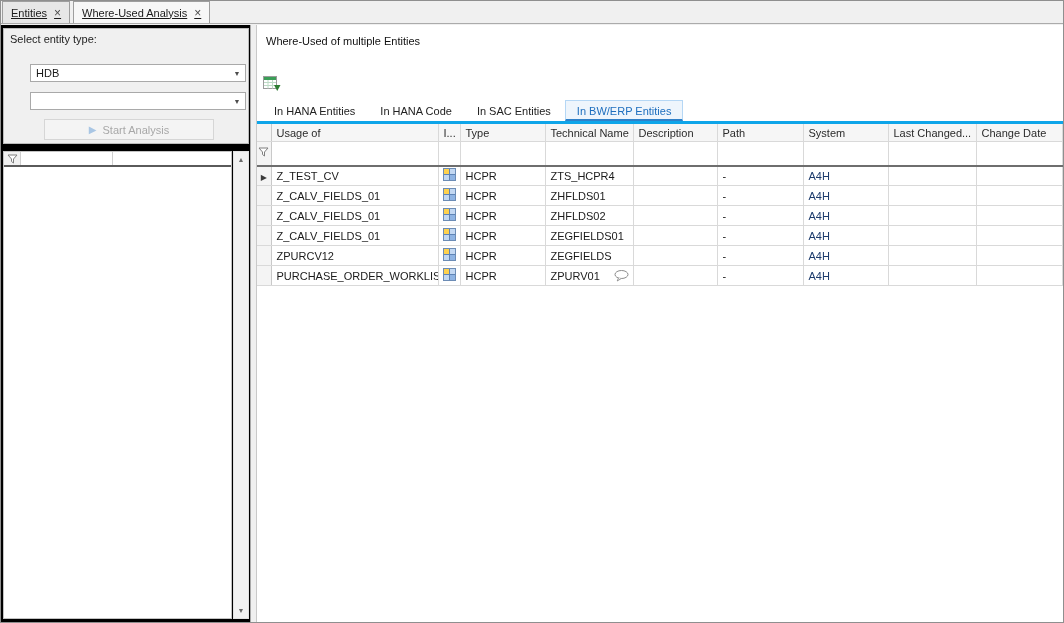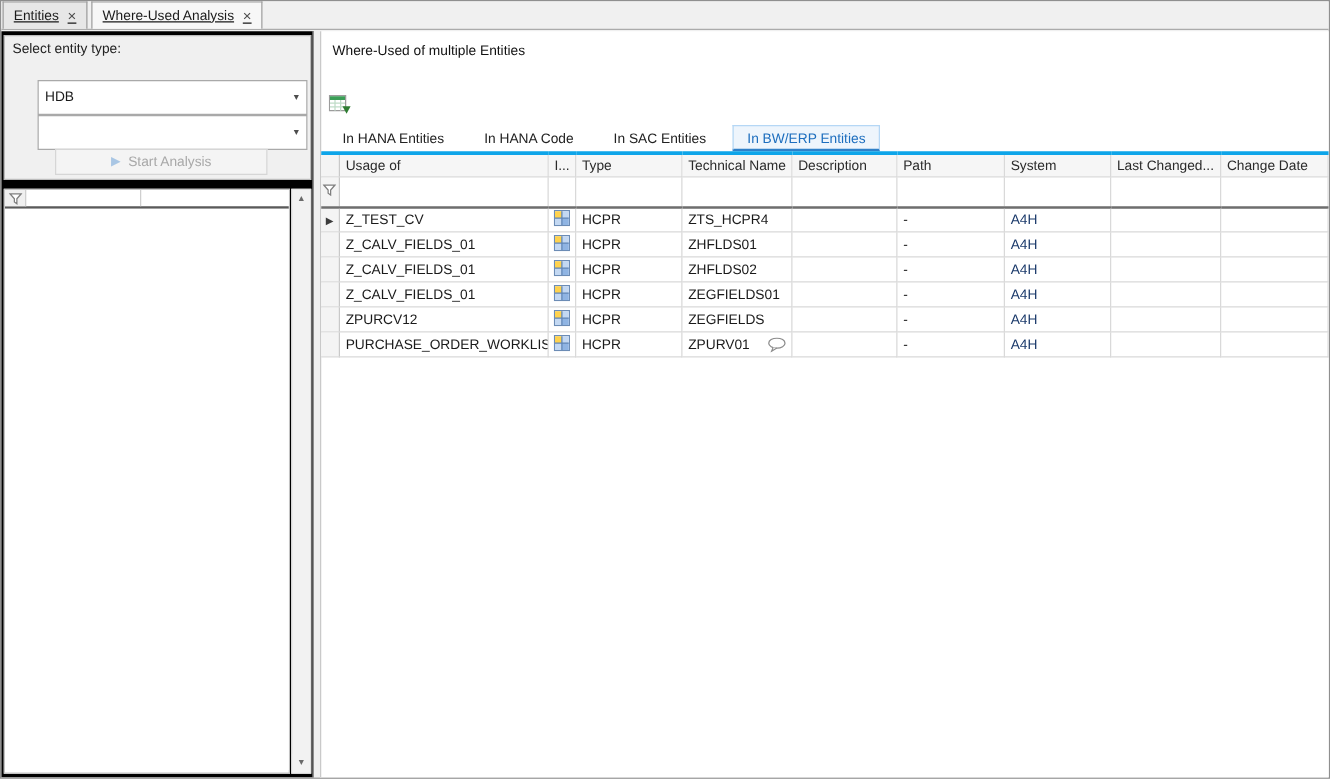--- a/index.html
+++ b/index.html
@@ -44,21 +44,21 @@
   .left-panel {
     position: relative; width: 250px; flex: 0 0 250px;
     background: #000000; border-right: 1px solid #a9a9a9;
   }
   .group-box {
     position: absolute; left: 2px; top: 3px; width: 246px; height: 116px;
     border: 1px solid #bcbcbc; background: #f0f0f0;
   }
   .group-title { position: absolute; top: 4px; left: 6px; color: #222; }
   .combo {
-    position: absolute; left: 26px; width: 216px; height: 28px;
+    position: absolute; left: 26px; width: 216px; height: 18px;
     background: #fff; border: 1px solid #a9a9a9;
     display: flex; align-items: center;
   }
   .combo .val { flex: 1; padding: 0 5px; overflow: hidden; white-space: nowrap; }
   .combo .arrow-box {
     width: 16px; height: 100%; display: flex; align-items: center; justify-content: center;
     color: #4d4d4d; font-size: 7px;
   }
   #combo1 { top: 35px; }
   #combo2 { top: 63px; }
@@ -98,21 +98,21 @@
   
   .main-panel {
     position: relative; flex: 1;
     background: #ffffff; margin-left: 5px; border-left: 1px solid #c9c9c9;
   }
   .main-title { position: absolute; top: 10px; left: 9px; color: #111; }
   .excel-btn { position: absolute; top: 51px; left: 6px; width: 18px; height: 16px; cursor: pointer; }
 
   .subtabs {
     position: absolute; top: 74px; left: 6px; right: 8px; height: 22px;
-    display: flex; align-items: flex-end; gap: 10px;
+    display: flex; align-items: flex-end; gap: 3px;
   }
   .subtab { padding: 4px 11px 4px 11px; color: #222; cursor: pointer; white-space: nowrap; }
   .subtab.active {
     color: #1d6ebe;
     background: #eef5fc;
     border: 1px solid #b5d7f5;
     border-bottom: 2px solid #2f80c8;
     padding-bottom: 2px;
     margin-top: 45px;
   }

